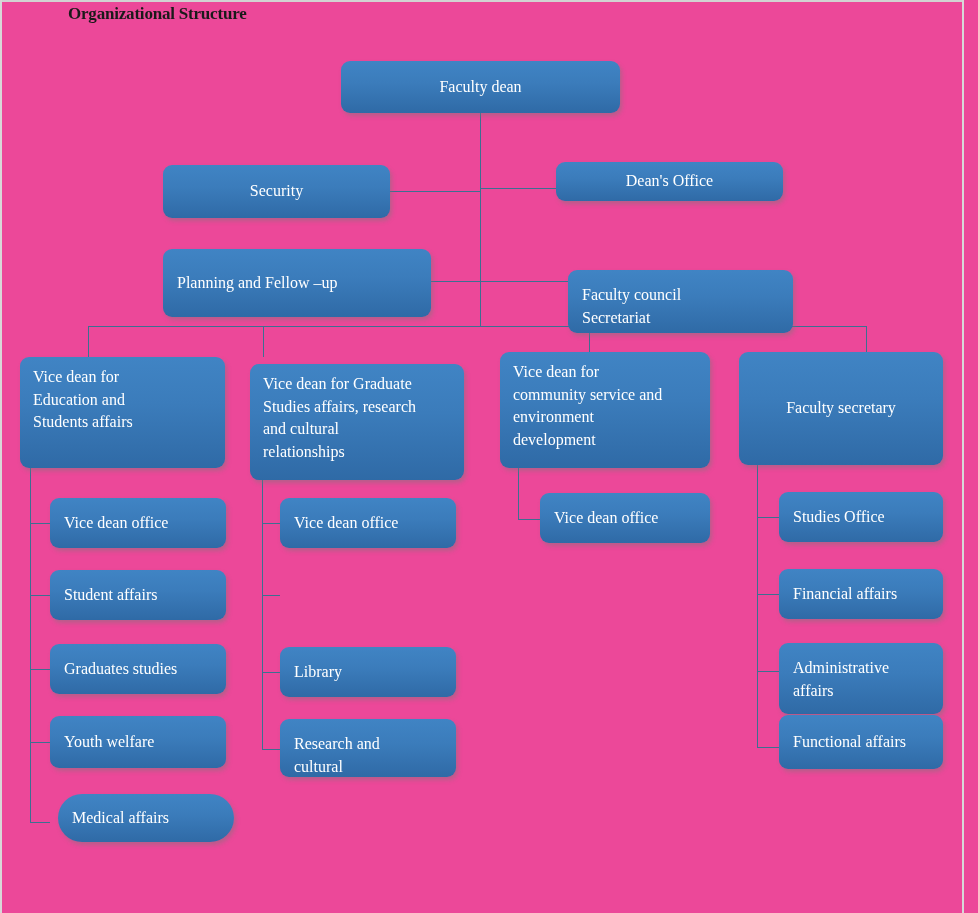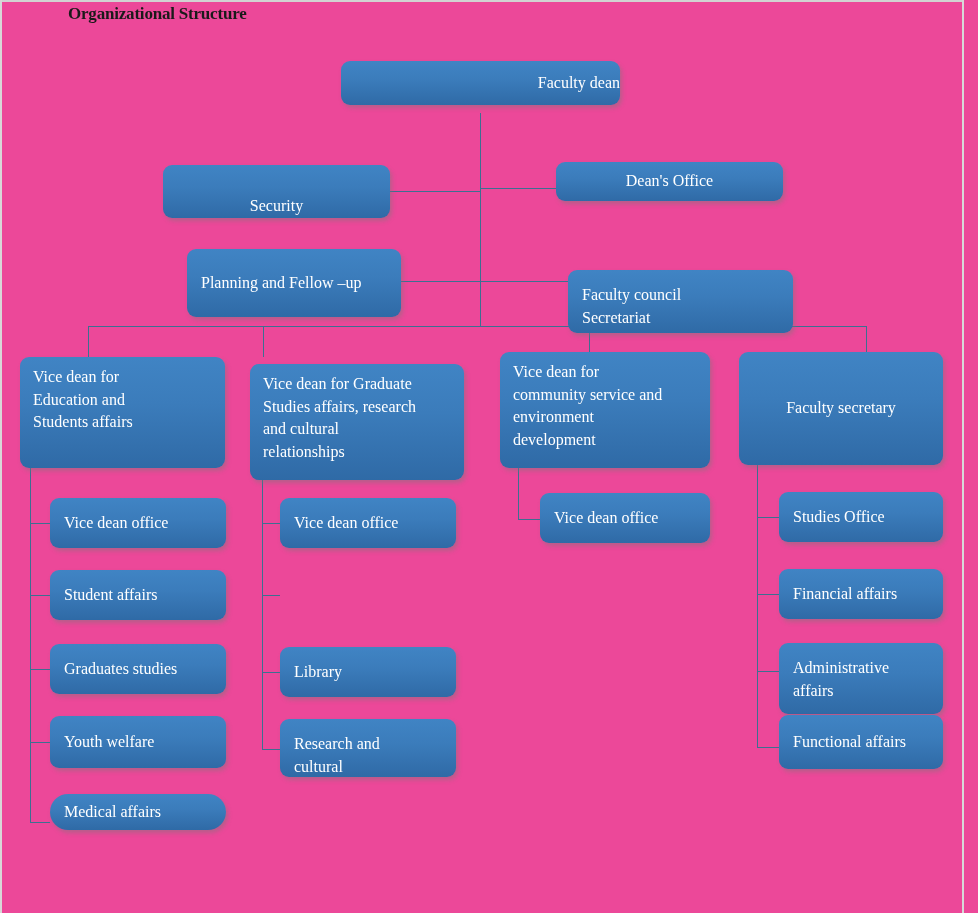--- a/index.html
+++ b/index.html
@@ -138,33 +138,33 @@
 
   <div class="line vline" style="left:518px; top:468px; height:52px;"></div>
   <div class="line hline" style="left:518px; top:519px; width:22px;"></div>
 
   <div class="line vline" style="left:757px; top:465px; height:283px;"></div>
   <div class="line hline" style="left:757px; top:517px; width:22px;"></div>
   <div class="line hline" style="left:757px; top:594px; width:22px;"></div>
   <div class="line hline" style="left:757px; top:671px; width:22px;"></div>
   <div class="line hline" style="left:757px; top:747px; width:22px;"></div>
 
-  <div class="node a-center" style="left:341px; top:61px; width:279px; height:44px;justify-content:flex-end;">
+  <div class="node a-center" style="left:341px; top:61px; width:279px; height:52px;">
     <span class="label">Faculty dean</span>
   </div>
 
-  <div class="node a-center" style="left:163px; top:165px; width:227px; height:53px;align-items:flex-end;">
+  <div class="node a-center" style="left:163px; top:165px; width:227px; height:53px;">
     <span class="label">Security</span>
   </div>
 
   <div class="node a-center" style="left:556px; top:162px; width:227px; height:39px;">
     <span class="label">Dean's Office</span>
   </div>
 
-  <div class="node a-midleft" style="left:163px; top:249px; width:214px; height:68px;margin-left:24px;">
+  <div class="node a-midleft" style="left:163px; top:249px; width:268px; height:68px;">
     <span class="label">Planning and Fellow –up</span>
   </div>
 
   <div class="node a-topleft-pad2" style="left:568px; top:250px; width:225px; height:63px;margin-top:20px;">
     <span class="label">Faculty council
 Secretariat</span>
   </div>
 
   <div class="node a-topleft" style="left:20px; top:357px; width:205px; height:111px;">
     <span class="label">Vice dean for
@@ -176,21 +176,21 @@
   </div>
   <div class="node a-midleft" style="left:50px; top:570px; width:176px; height:50px;">
     <span class="label">Student affairs</span>
   </div>
   <div class="node a-midleft" style="left:50px; top:644px; width:176px; height:50px;">
     <span class="label">Graduates studies</span>
   </div>
   <div class="node a-midleft" style="left:50px; top:716px; width:176px; height:52px;">
     <span class="label">Youth welfare</span>
   </div>
-  <div class="node a-midleft" style="left:50px; top:794px; width:176px; height:36px;border-radius:26px;">
+  <div class="node a-midleft" style="left:58px; top:794px; width:176px; height:48px;border-radius:26px;">
     <span class="label">Medical affairs</span>
   </div>
 
   <div class="node a-topleft" style="left:250px; top:364px; width:214px; height:116px;">
     <span class="label">Vice dean for Graduate
 Studies affairs, research
 and cultural
 relationships</span>
   </div>
   <div class="node a-midleft" style="left:280px; top:498px; width:176px; height:50px;">

